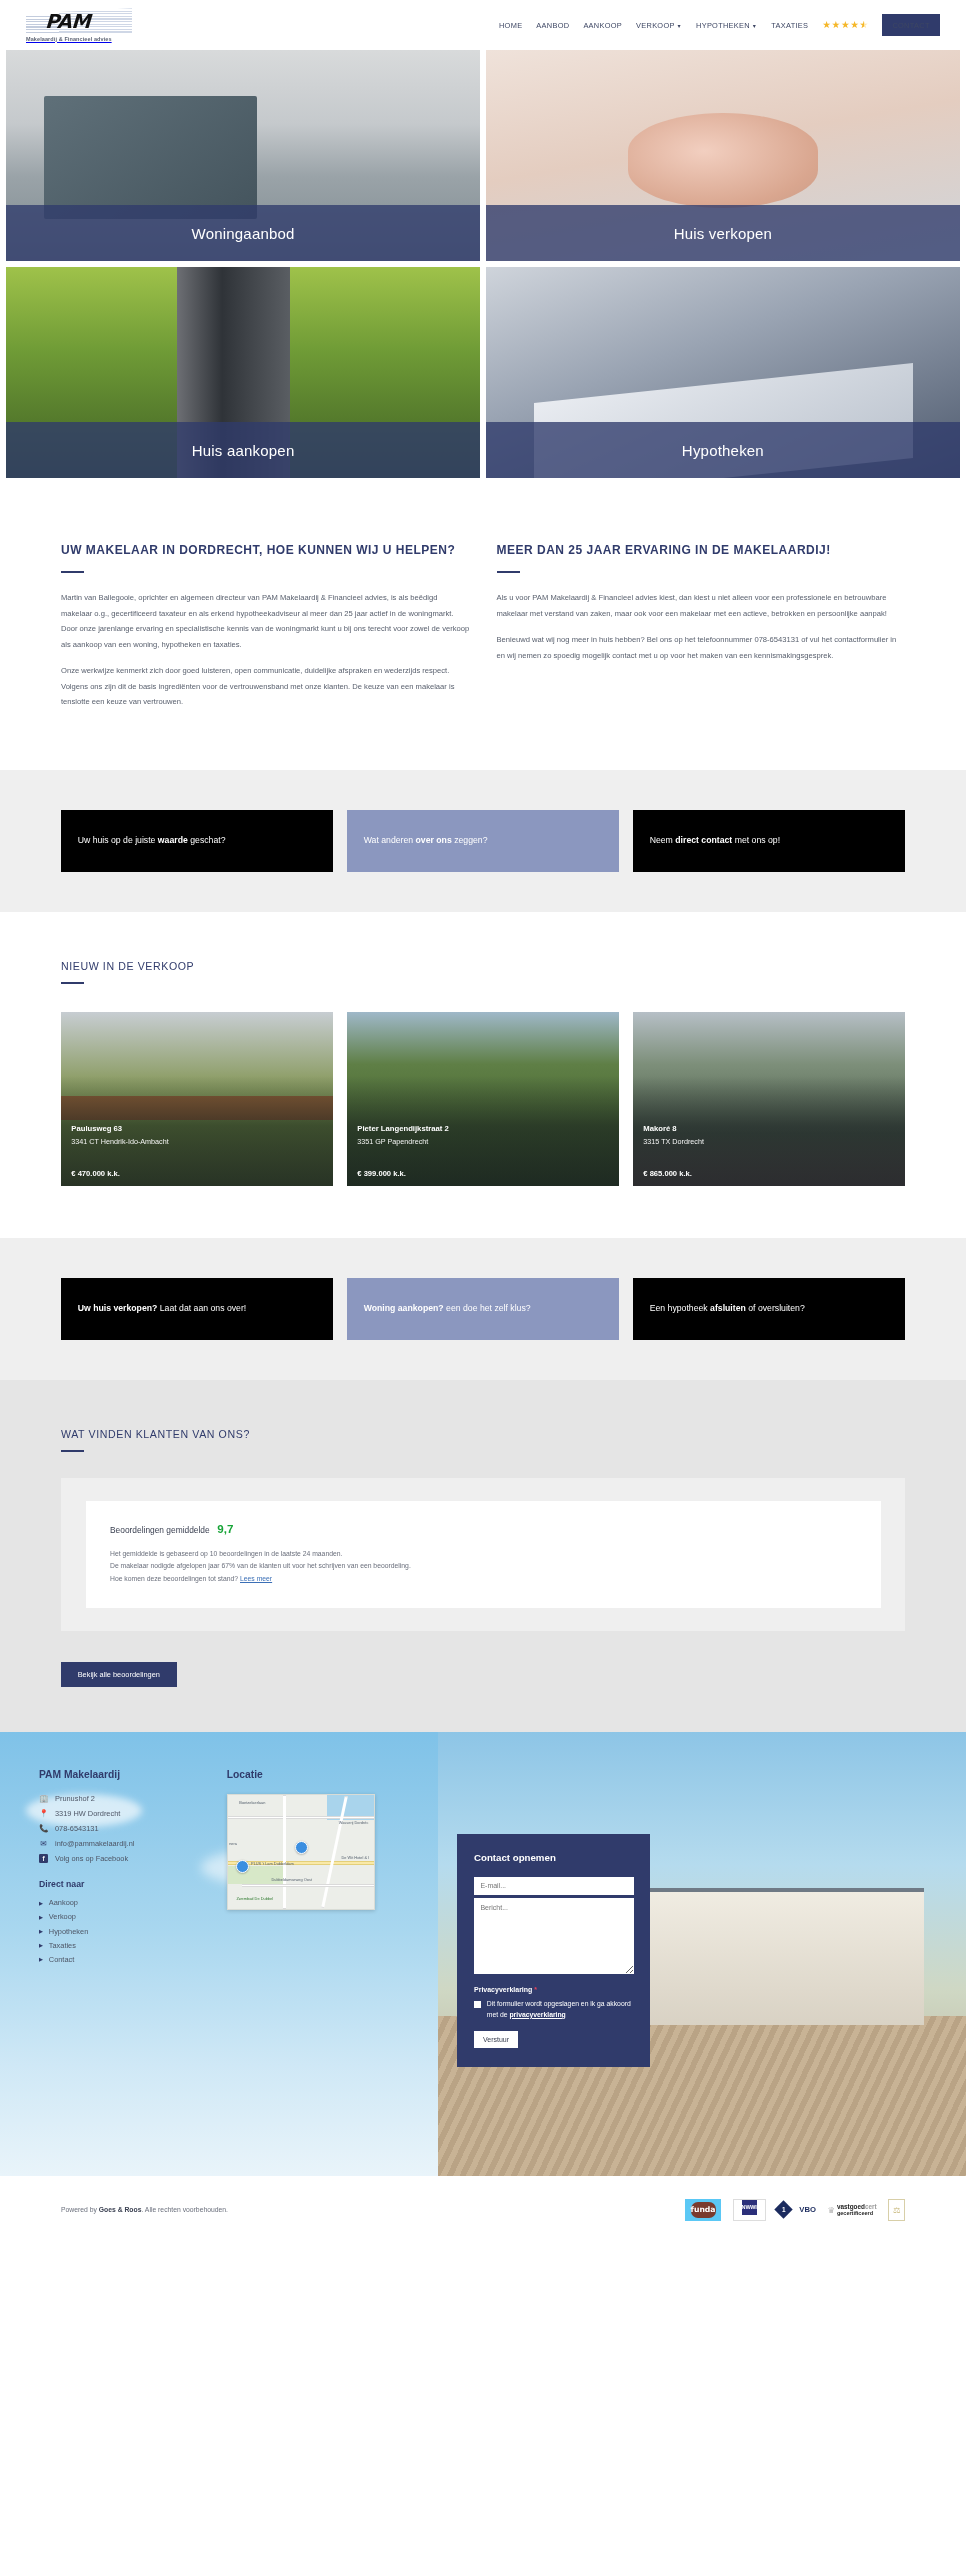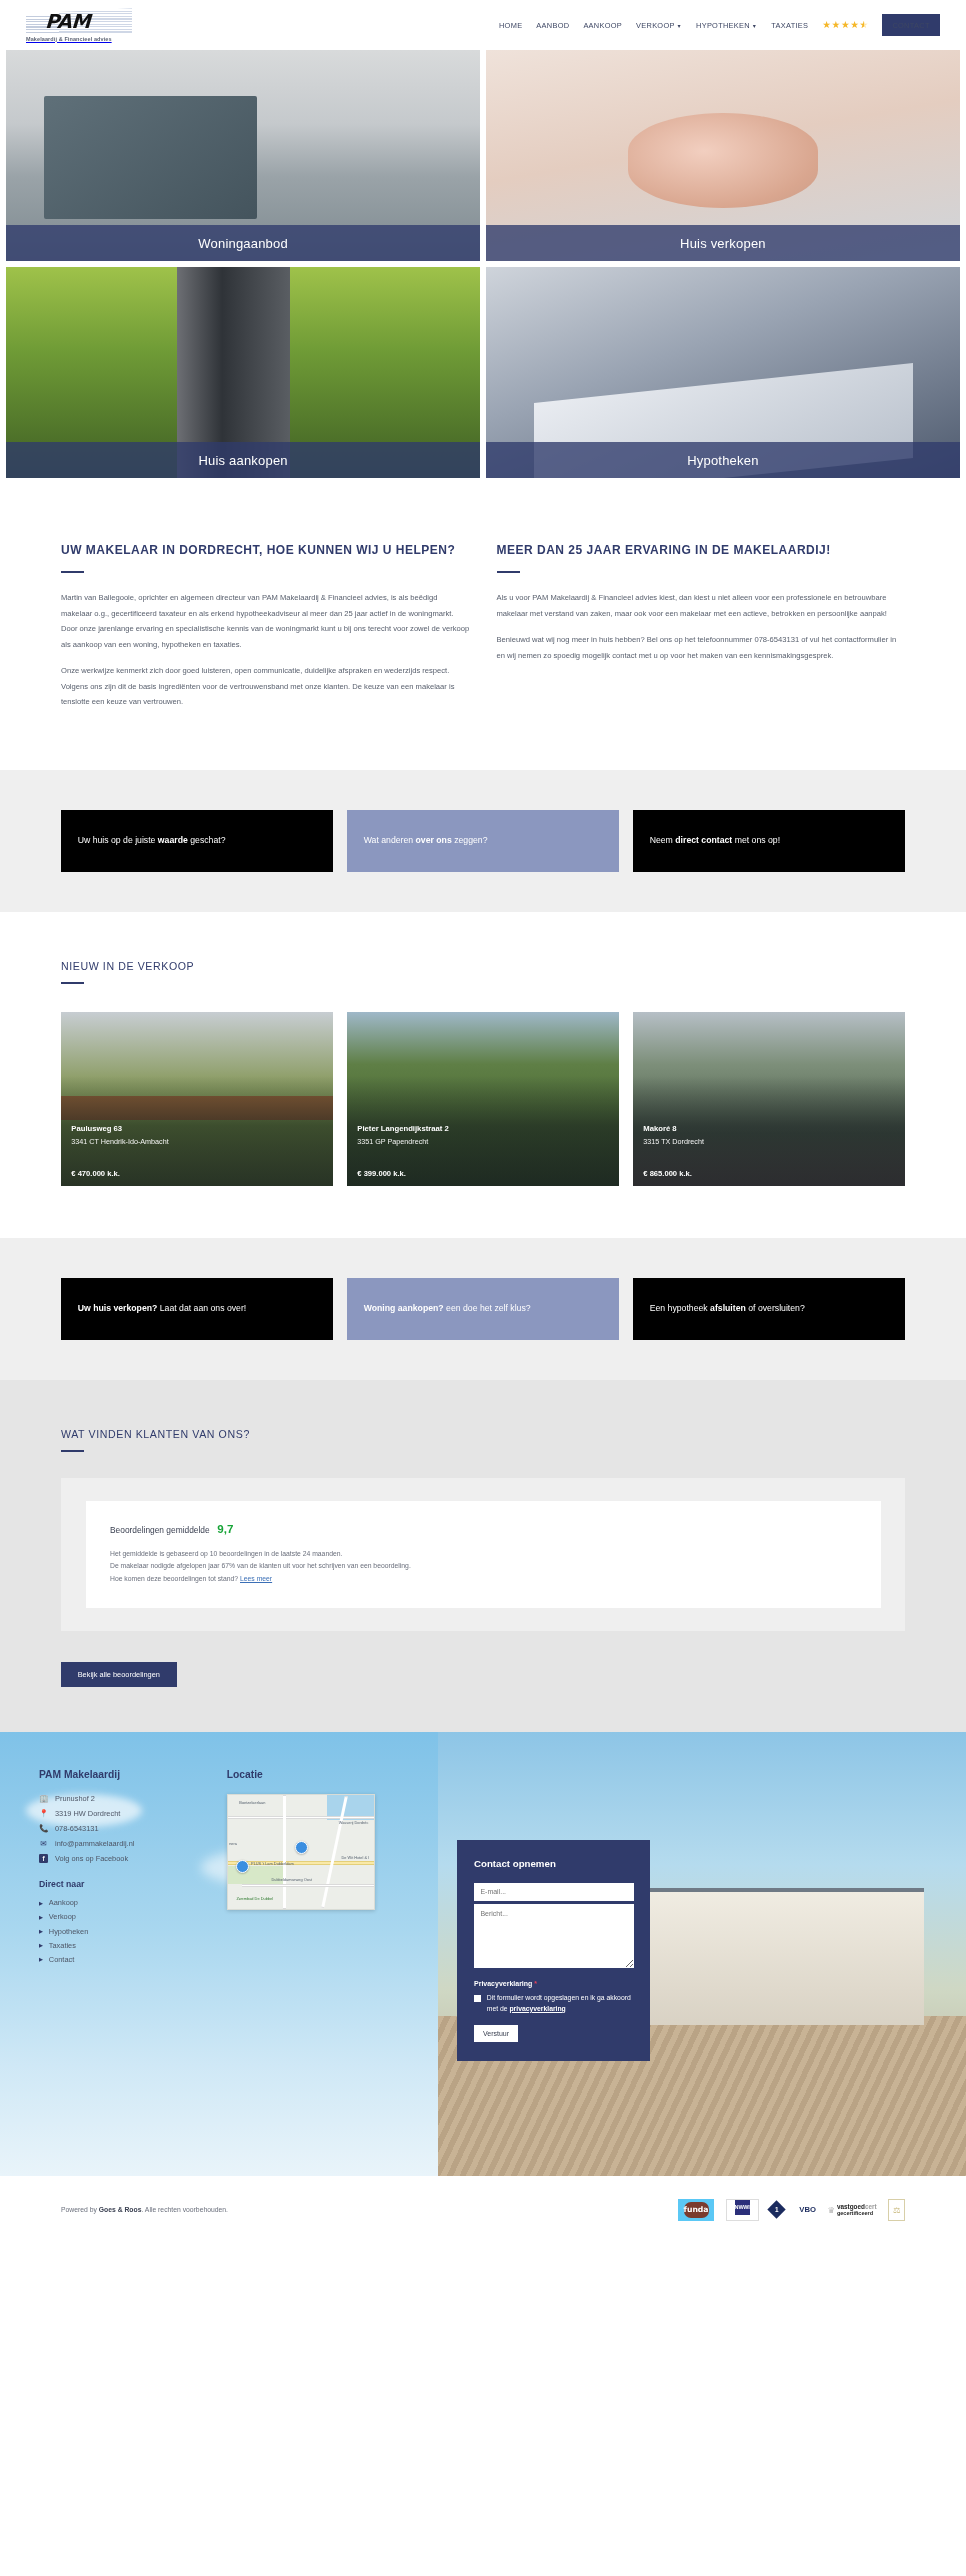--- a/index.html
+++ b/index.html
@@ -27,22 +27,22 @@
   .stars{display:flex;gap:0.6px;font-size:9.7px;color:#f5b729;line-height:1}
   .stars .half{position:relative;color:#ffe7a8}
   .stars .half::before{content:"★";position:absolute;left:0;top:0;width:50%;overflow:hidden;color:#f5b729}
   .btn-contact{background:#303b6b;color:#fff;font-size:7.4px;letter-spacing:0.3px;
      padding:6.4px 10.3px;text-decoration:none;display:inline-block}
 
   
   .hero{display:grid;grid-template-columns:1fr 1fr;gap:6.4px;padding:0 6.4px 6.4px;background:#fff}
   .tile{position:relative;height:211px;overflow:hidden}
   .tile .ph{position:absolute;inset:0}
-  .tile .cap{position:absolute;left:0;right:0;bottom:0;height:36px;background:rgba(48,59,107,.78);
-     display:flex;align-items:center;justify-content:center;color:#fff;font-size:13px;letter-spacing:0.2px}
+  .tile .cap{position:absolute;left:0;right:0;bottom:0;height:56px;background:rgba(48,59,107,.78);
+     display:flex;align-items:center;justify-content:center;color:#fff;font-size:15px;letter-spacing:0.2px}
   
   .ph-living{background:linear-gradient(180deg,#d8dadb 0%,#c5c9cc 35%,#9aa3a8 60%,#7e8a90 100%)}
   .ph-living::after{content:"";position:absolute;left:8%;top:22%;width:45%;height:58%;
      background:linear-gradient(145deg,#5f7079,#44545d);border-radius:1.9px}
   .ph-keys{background:linear-gradient(170deg,#efe2da 0%,#e4cdc0 45%,#cfd5db 100%)}
   .ph-keys::after{content:"";position:absolute;left:30%;top:30%;width:40%;height:45%;
      background:radial-gradient(ellipse at 40% 40%,#f2cfc0,#d9a68f 70%,#c99b86);border-radius:50%/40%}
   .ph-door{background:linear-gradient(180deg,#9fc24a 0%,#6f9b36 40%,#3f5f24 100%)}
   .ph-door::after{content:"";position:absolute;left:36%;top:0;width:24%;height:100%;
      background:linear-gradient(90deg,#6d6f74,#2f3338 40%,#5a5e63)}
@@ -130,21 +130,21 @@
      display:flex;align-items:center;justify-content:flex-start;padding-left:19.3px}
   .f-right::before{content:"";position:absolute;left:0;right:0;bottom:0;height:36%;
      background:repeating-linear-gradient(115deg,#c8b395 0 5.8px,#b9a385 5.8px 11.6px)}
   .f-right::after{content:"";position:absolute;right:8%;bottom:34%;width:52%;height:30%;
      background:linear-gradient(180deg,#f0ece2,#d9d2c4);border-top:4.5px solid #6f7a85}
   .form{position:relative;z-index:3;width:193px;background:#303b6b;padding:18px 16.7px 19.3px;color:#fff;
      margin:-7.7px 0 0 0}
   .form h3{font-size:9.7px;font-weight:700;margin-bottom:14px}
   .form input[type=text],.form textarea{width:100%;border:0;padding:5.8px 6.4px;font-size:7px;
      font-family:"Liberation Sans",sans-serif;color:#6d7280;background:#fff;outline:none}
-  .form textarea{height:64px;resize:vertical;margin-top:3px;display:block}
+  .form textarea{height:76px;resize:vertical;margin-top:3px;display:block}
   .priv{font-size:7px;font-weight:700;margin:11.6px 0 6.4px}
   .priv .req{color:#e8435a;font-weight:700}
   .chk-row{display:flex;gap:5.8px;align-items:flex-start;font-size:6.8px;line-height:1.55}
   .chk{width:7px;height:7px;background:#fff;flex:none;margin-top:1.3px;display:inline-block}
   .chk-row a{color:#fff;text-decoration:underline;font-weight:700}
   .submit{margin-top:10.3px;background:#fff;color:#3b4152;border:0;font-size:7px;padding:5.2px 9px;
      font-family:"Liberation Sans",sans-serif;cursor:pointer}
 
   
   .bottom{height:67px;background:#fff;display:flex;align-items:center;padding:0 61px}
@@ -152,21 +152,21 @@
   .credit b{color:#3b4152}
   .badges{margin-left:auto;display:flex;align-items:center;gap:11.6px}
   .bd{display:flex;align-items:center;justify-content:center;height:22px}
   .bd-funda{width:36px;background:#5bc8f5;padding:1.9px}
   .bd-funda span{display:block;background:#7a3b2e;color:#fff;font-size:7.7px;font-weight:700;
      text-align:center;border-radius:7px;line-height:15.5px;font-family:"DejaVu Sans",sans-serif}
   .bd-nwwi{width:33px;height:22px;background:#fff;border:0.6px solid #ddd;display:flex;flex-direction:column}
   .bd-nwwi .t{flex:1;background:#2b2f7a;color:#fff;font-size:5.5px;font-weight:700;
      display:flex;align-items:center;justify-content:center;letter-spacing:-0.2px}
   .bd-nwwi .b{height:5.2px;background:#d7e021}
-  .bd-vbo{display:flex;align-items:center;gap:16px}
+  .bd-vbo{display:flex;align-items:center;gap:9px}
   .bd-vbo .dia{width:13px;height:13px;background:#1b2b5e;transform:rotate(45deg);
      display:flex;align-items:center;justify-content:center}
   .bd-vbo .dia i{transform:rotate(-45deg);color:#fff;font-size:6.4px;font-weight:700;font-style:normal}
   .bd-vbo .txt{font-size:7.7px;font-weight:700;color:#1b2b5e}
   .bd-cert{text-align:left;line-height:1.1}
   .bd-cert .c1{font-size:6.4px;font-weight:700;color:#1d1d1d}
   .bd-cert .c1 em{font-style:normal;color:#9a9a9a}
   .bd-cert .c2{font-size:5.5px;font-weight:700;color:#1d1d1d}
   .bd-crown{font-size:8.4px;color:#b9b9b9;margin-right:1.9px}
   .bd-seal{width:16.7px;height:22px;border:0.6px solid #d8cfa8;display:flex;align-items:center;

